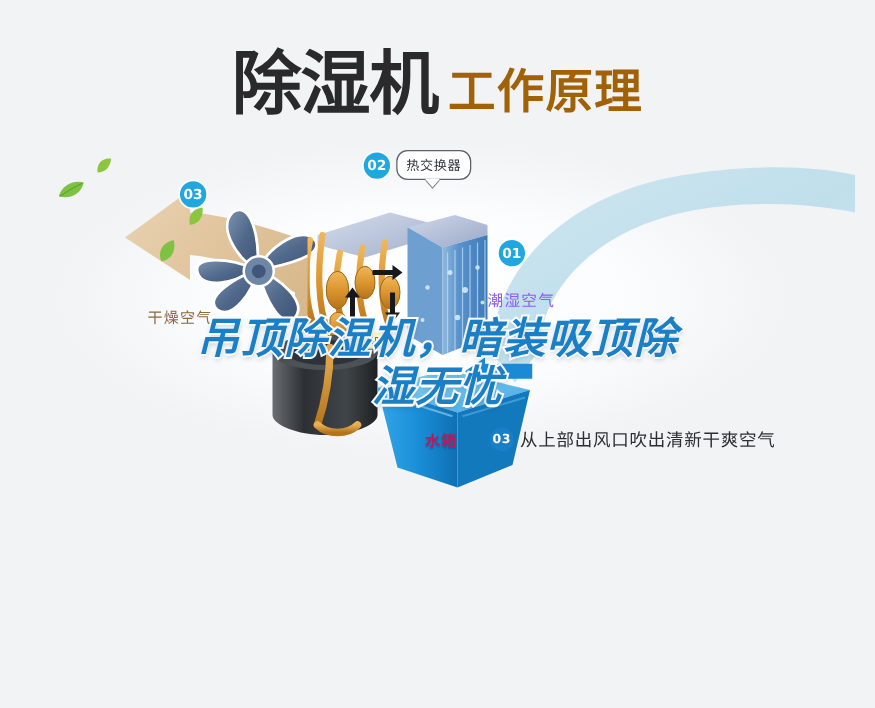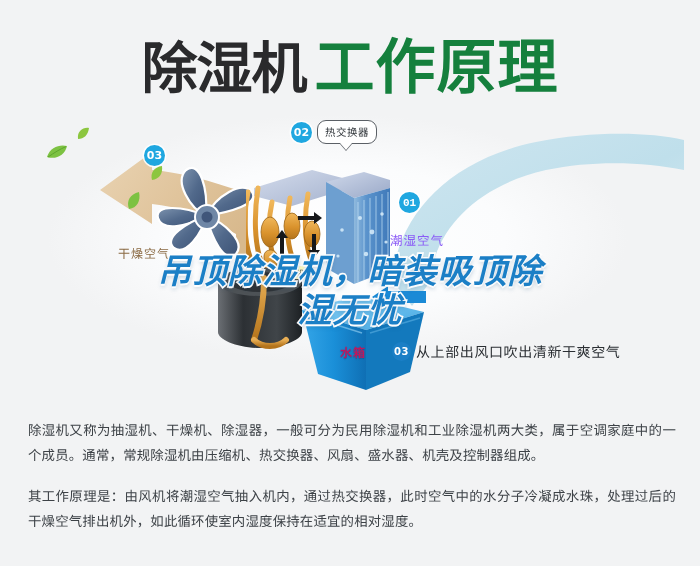--- a/index.html
+++ b/index.html
@@ -36,23 +36,23 @@
     white-space: nowrap;
   }
   .title-a {
     font-size: 56px;
     font-weight: 700;
     color: #2a2a2c;
     letter-spacing: -1px;
     font-family: "DejaVu Sans", "Liberation Sans", sans-serif;
   }
   .title-b {
-    font-size: 60px;
-    font-weight: 700;
-    color: #15803d;
+    font-size: 38px;
+    font-weight: 700;
+    color: #a16207;
     letter-spacing: 1px;
     margin-left: 8px;
     font-family: "DejaVu Sans", "Liberation Sans", sans-serif;
     text-align: right;
   }
 
   
   .stage {
     position: absolute;
     left: 0; top: 108px;
@@ -117,21 +117,21 @@
     font-weight: 700;
     display: flex;
     align-items: center;
     justify-content: center;
     font-family: "DejaVu Sans", sans-serif;
     box-shadow: 0 0 0 1.5px rgba(255,255,255,.85);
     text-align: center;
   }
   .badge-03-top { left: 144px; top: 37px; }
   .badge-02     { left: 291px; top: 14px; }
-  .badge-01     { left: 399px; top: 84px; font-family: Liberation Mono, monospace; }
+  .badge-01     { left: 399px; top: 84px; }
 
   
   .callout {
     position: absolute;
     left: 317px; top: 12px;
     padding: 3px 7px 4px;
     background: #ffffff;
     border: 1.6px solid #5b6066;
     border-radius: 9px;
     font-size: 10.5px;
@@ -477,18 +477,14 @@
     <span class="overlay-line">吊顶除湿机，暗装吸顶除</span>
     <span class="overlay-line">湿无忧</span>
   </div>
 
 
   <div class="cap cap-03">
     <span class="badge-inline">03</span>
     <span>从上部出风口吹出清新干爽空气</span>
   </div>
 
-  <div class="body-text">
-    <p class="para">除湿机又称为抽湿机、干燥机、除湿器，一般可分为民用除湿机和工业除湿机两大类，属于空调家庭中的一个成员。通常，常规除湿机由压缩机、热交换器、风扇、盛水器、机壳及控制器组成。</p>
-    <p class="para">其工作原理是：由风机将潮湿空气抽入机内，通过热交换器，此时空气中的水分子冷凝成水珠，处理过后的干燥空气排出机外，如此循环使室内湿度保持在适宜的相对湿度。</p>
-  </div>
 
 </div>
 
 </body></html>

